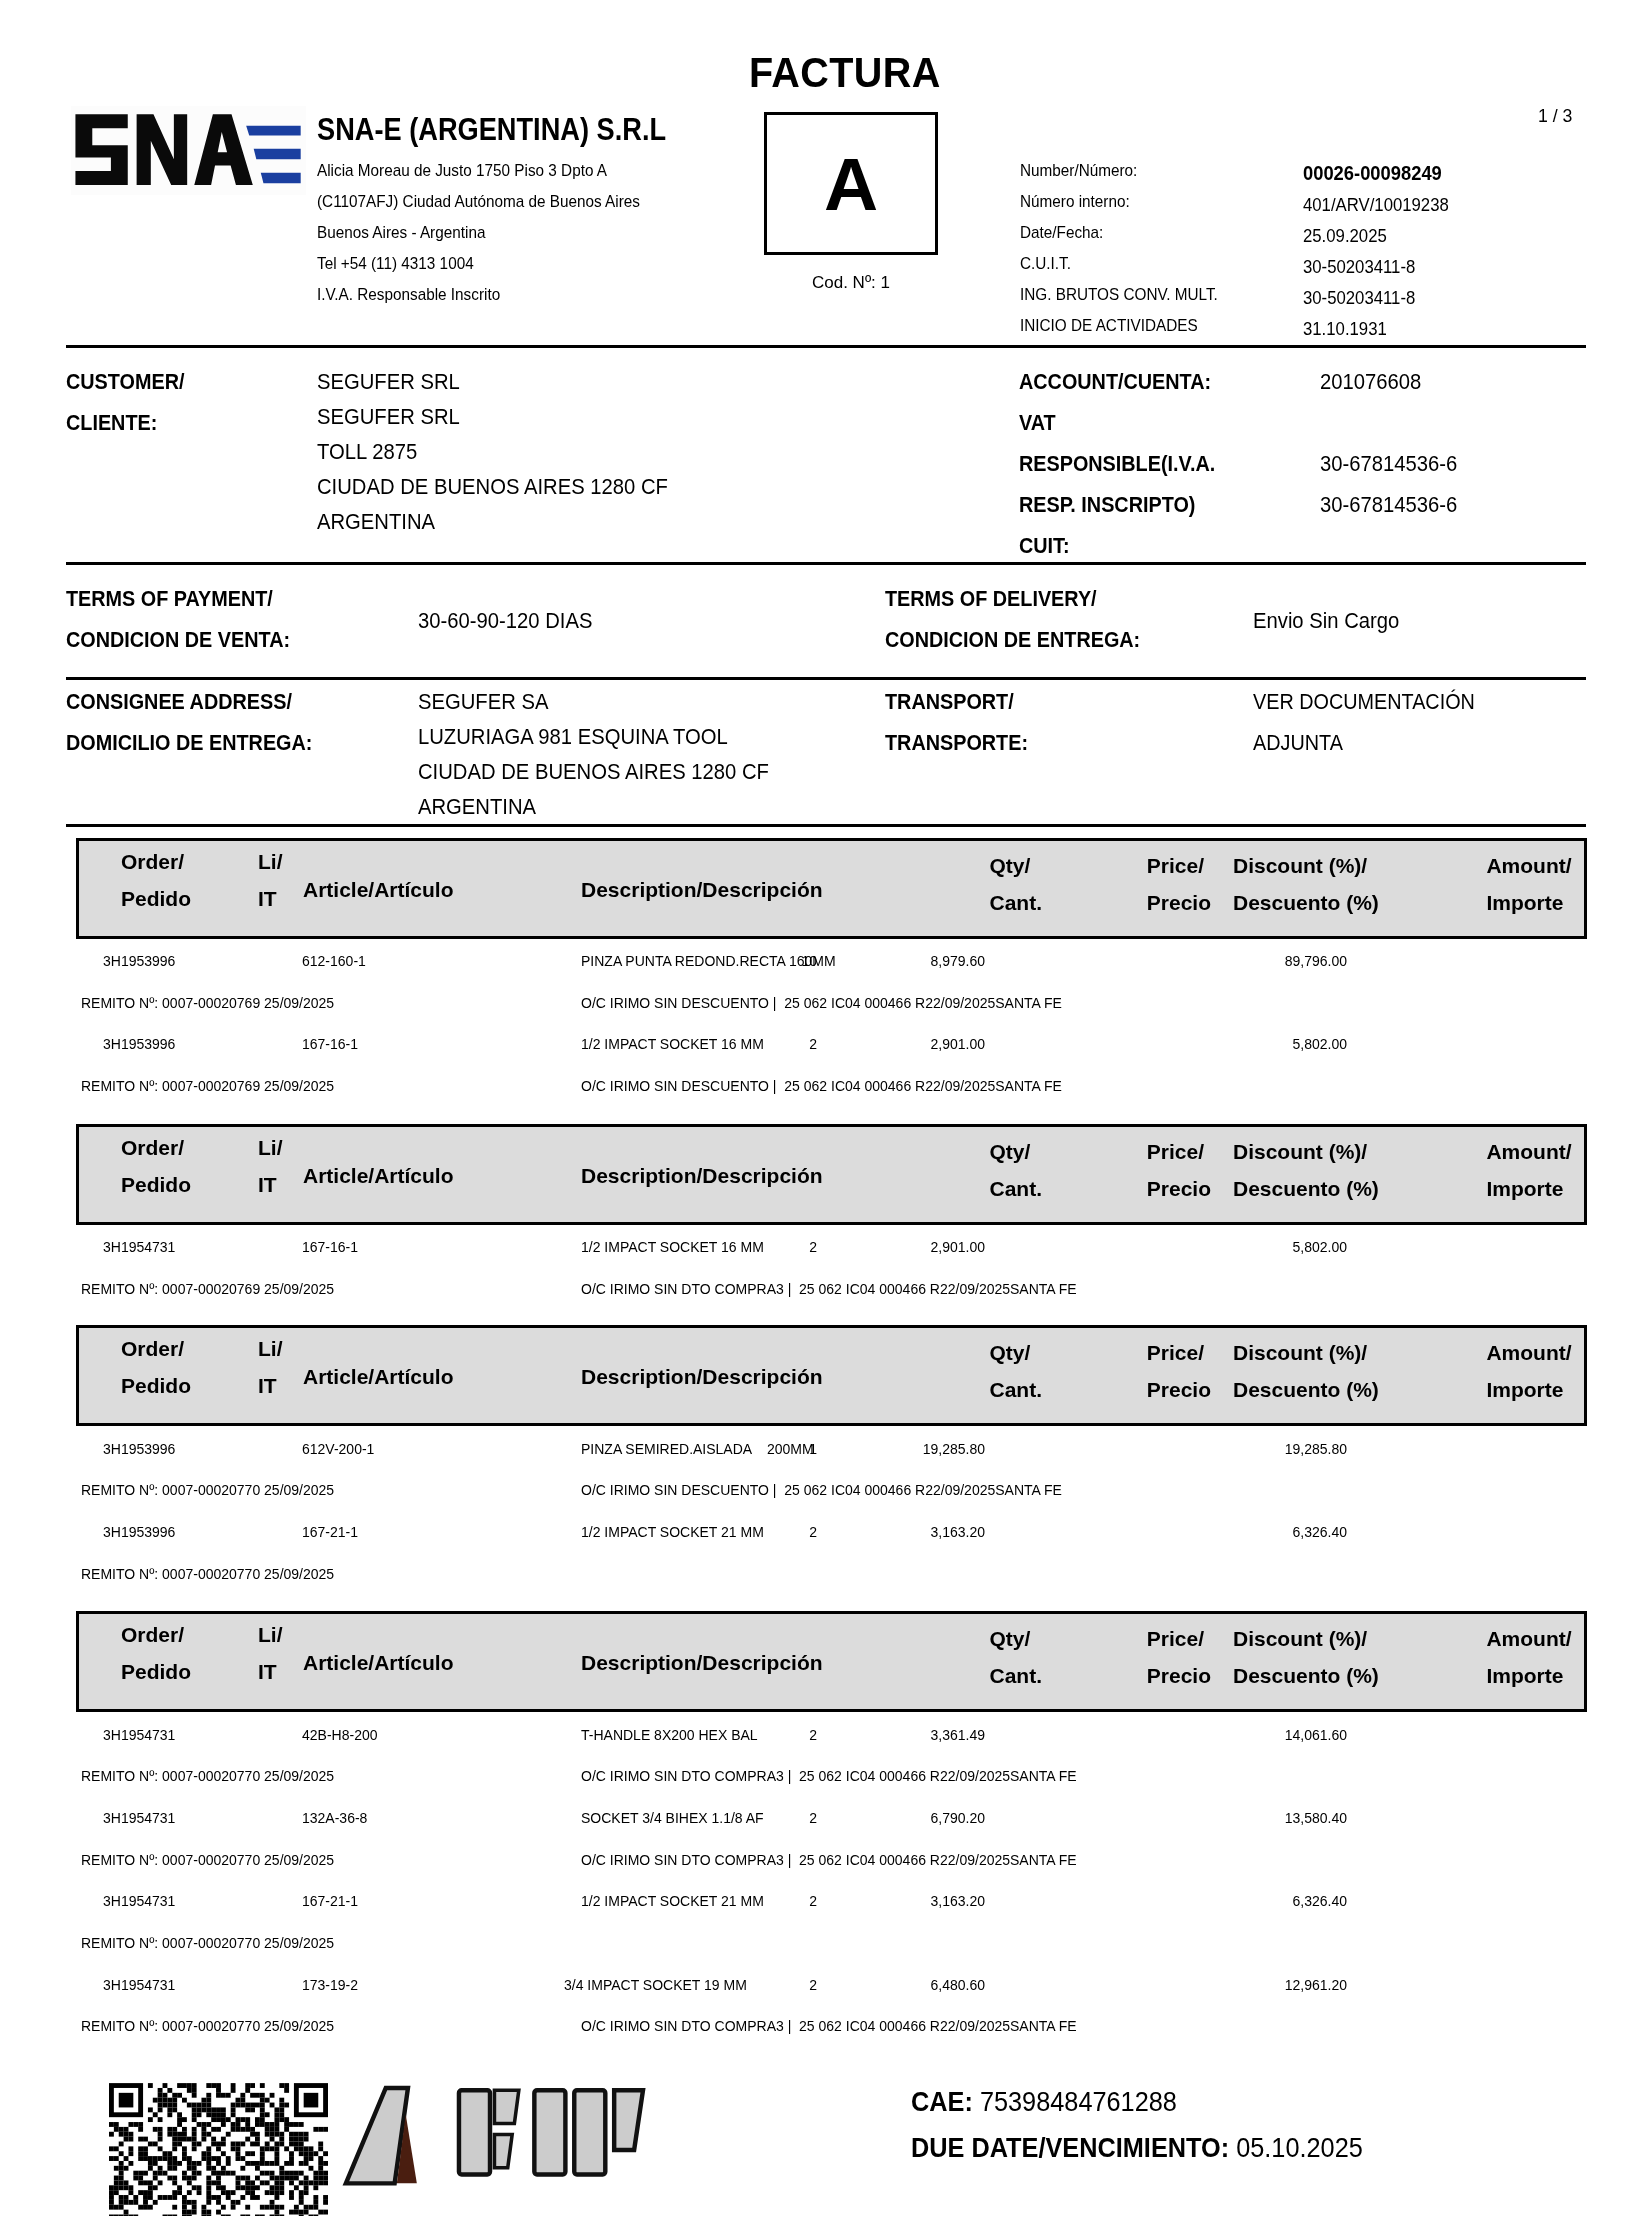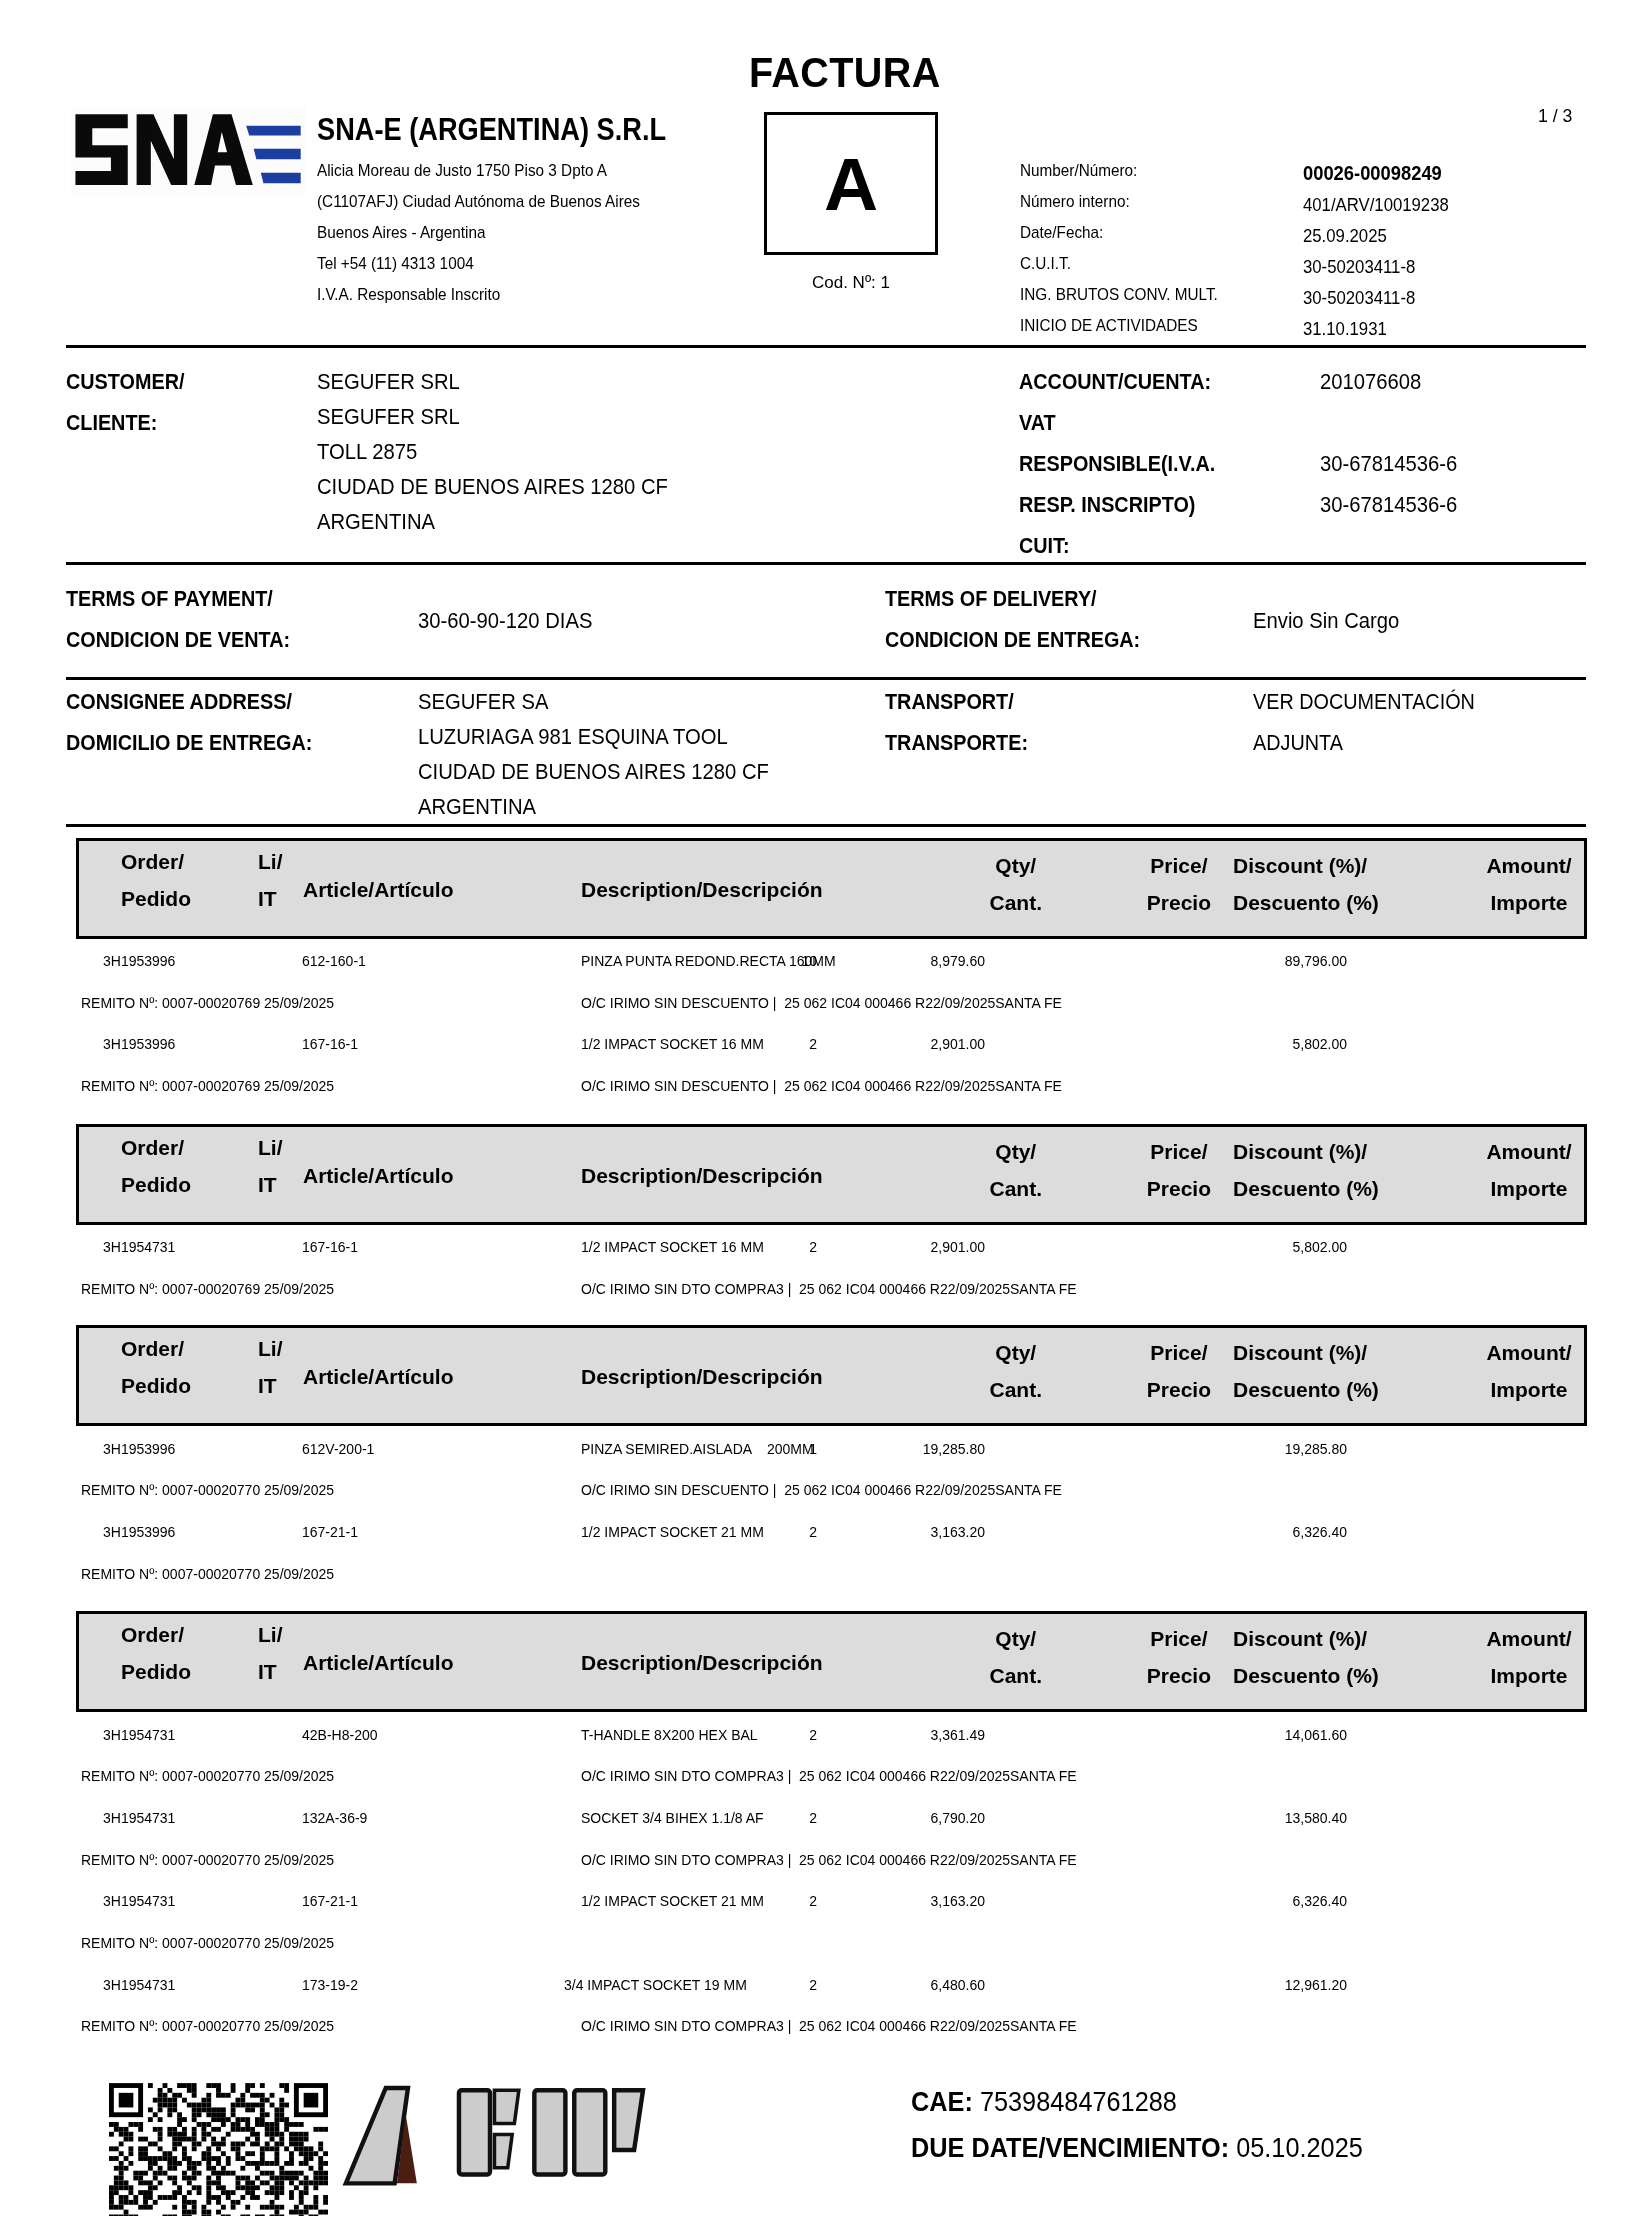--- a/index.html
+++ b/index.html
@@ -16,21 +16,21 @@
   .cod { left: 764px; top: 273px; width: 174px; text-align: center; font-size: 17px; }
   .meta-labels { left: 1020px; top: 155px; font-size: 17px; line-height: 31px; white-space: nowrap; transform: scaleX(0.9); transform-origin: left top; }
   .meta-values { left: 1303px; top: 158px; font-size: 18.6px; line-height: 31px; white-space: nowrap; transform: scaleX(0.9); transform-origin: left top; }
   .meta-values .bold { font-weight: bold; font-size: 20.4px; }
   .rule { left: 66px; width: 1520px; height: 2.7px; background: #000; }
   .lbl { font-weight: bold; font-size: 22px; line-height: 41px; white-space: nowrap; transform: scaleX(0.9); transform-origin: left top; }
   .val { font-size: 22px; line-height: 35px; white-space: nowrap; transform: scaleX(0.92); transform-origin: left top; }
   .thead { left: 76px; width: 1511px; height: 101px; background: #dcdcdc; border: 3.1px solid #000; box-sizing: border-box; }
   .th { position: absolute; font-weight: bold; font-size: 21px; line-height: 37px; white-space: nowrap; }
   .th.single { top: 30px; }
-  .th.r { text-align: center; }
+  .th.r { text-align: left; }
   .row { position: absolute; left: 0; width: 1425px; height: 42px; font-size: 14px; white-space: nowrap; }
   .row span { position: absolute; top: 0; }
   .row .r { text-align: right; }
   .footer-qr { left: 109px; top: 2083px; width: 219px; height: 217px; }
   .afip { left: 337px; top: 2079px; width: 408px; height: 120px; }
   .cae { left: 911px; top: 2079px; font-size: 27.5px; white-space: nowrap; transform: scaleX(0.92); transform-origin: left top; line-height: 46px; }
   .cae b { font-weight: bold; }
 </style>
 </head>
 <body>
@@ -335,21 +335,21 @@
       <span style="left:1232px"></span>
       <span class="r" style="right:78px">14,061.60</span>
     </div>
     <div class="row" style="top: 1768px;">
       <span style="left:81px">REMITO Nº: 0007-00020770 25/09/2025</span>
       <span style="left:581px; white-space:pre">O/C IRIMO SIN DTO COMPRA3 |  25 062 IC04 000466 R22/09/2025SANTA FE</span>
     </div>
     <div class="row" style="top: 1810px;">
       <span style="left:103px">3H1954731</span>
       <span class="r" style="right:1492px">48</span>
-      <span style="left:302px">132A-36-9</span>
+      <span style="left:302px">132A-36-8</span>
       <span style="left:581px; white-space:pre">SOCKET 3/4 BIHEX 1.1/8 AF</span>
       <span class="r" style="right:608px">2</span>
       <span class="r" style="right:440px">6,790.20</span>
       <span style="left:1232px"></span>
       <span class="r" style="right:78px">13,580.40</span>
     </div>
     <div class="row" style="top: 1852px;">
       <span style="left:81px">REMITO Nº: 0007-00020770 25/09/2025</span>
       <span style="left:581px; white-space:pre">O/C IRIMO SIN DTO COMPRA3 |  25 062 IC04 000466 R22/09/2025SANTA FE</span>
     </div>

